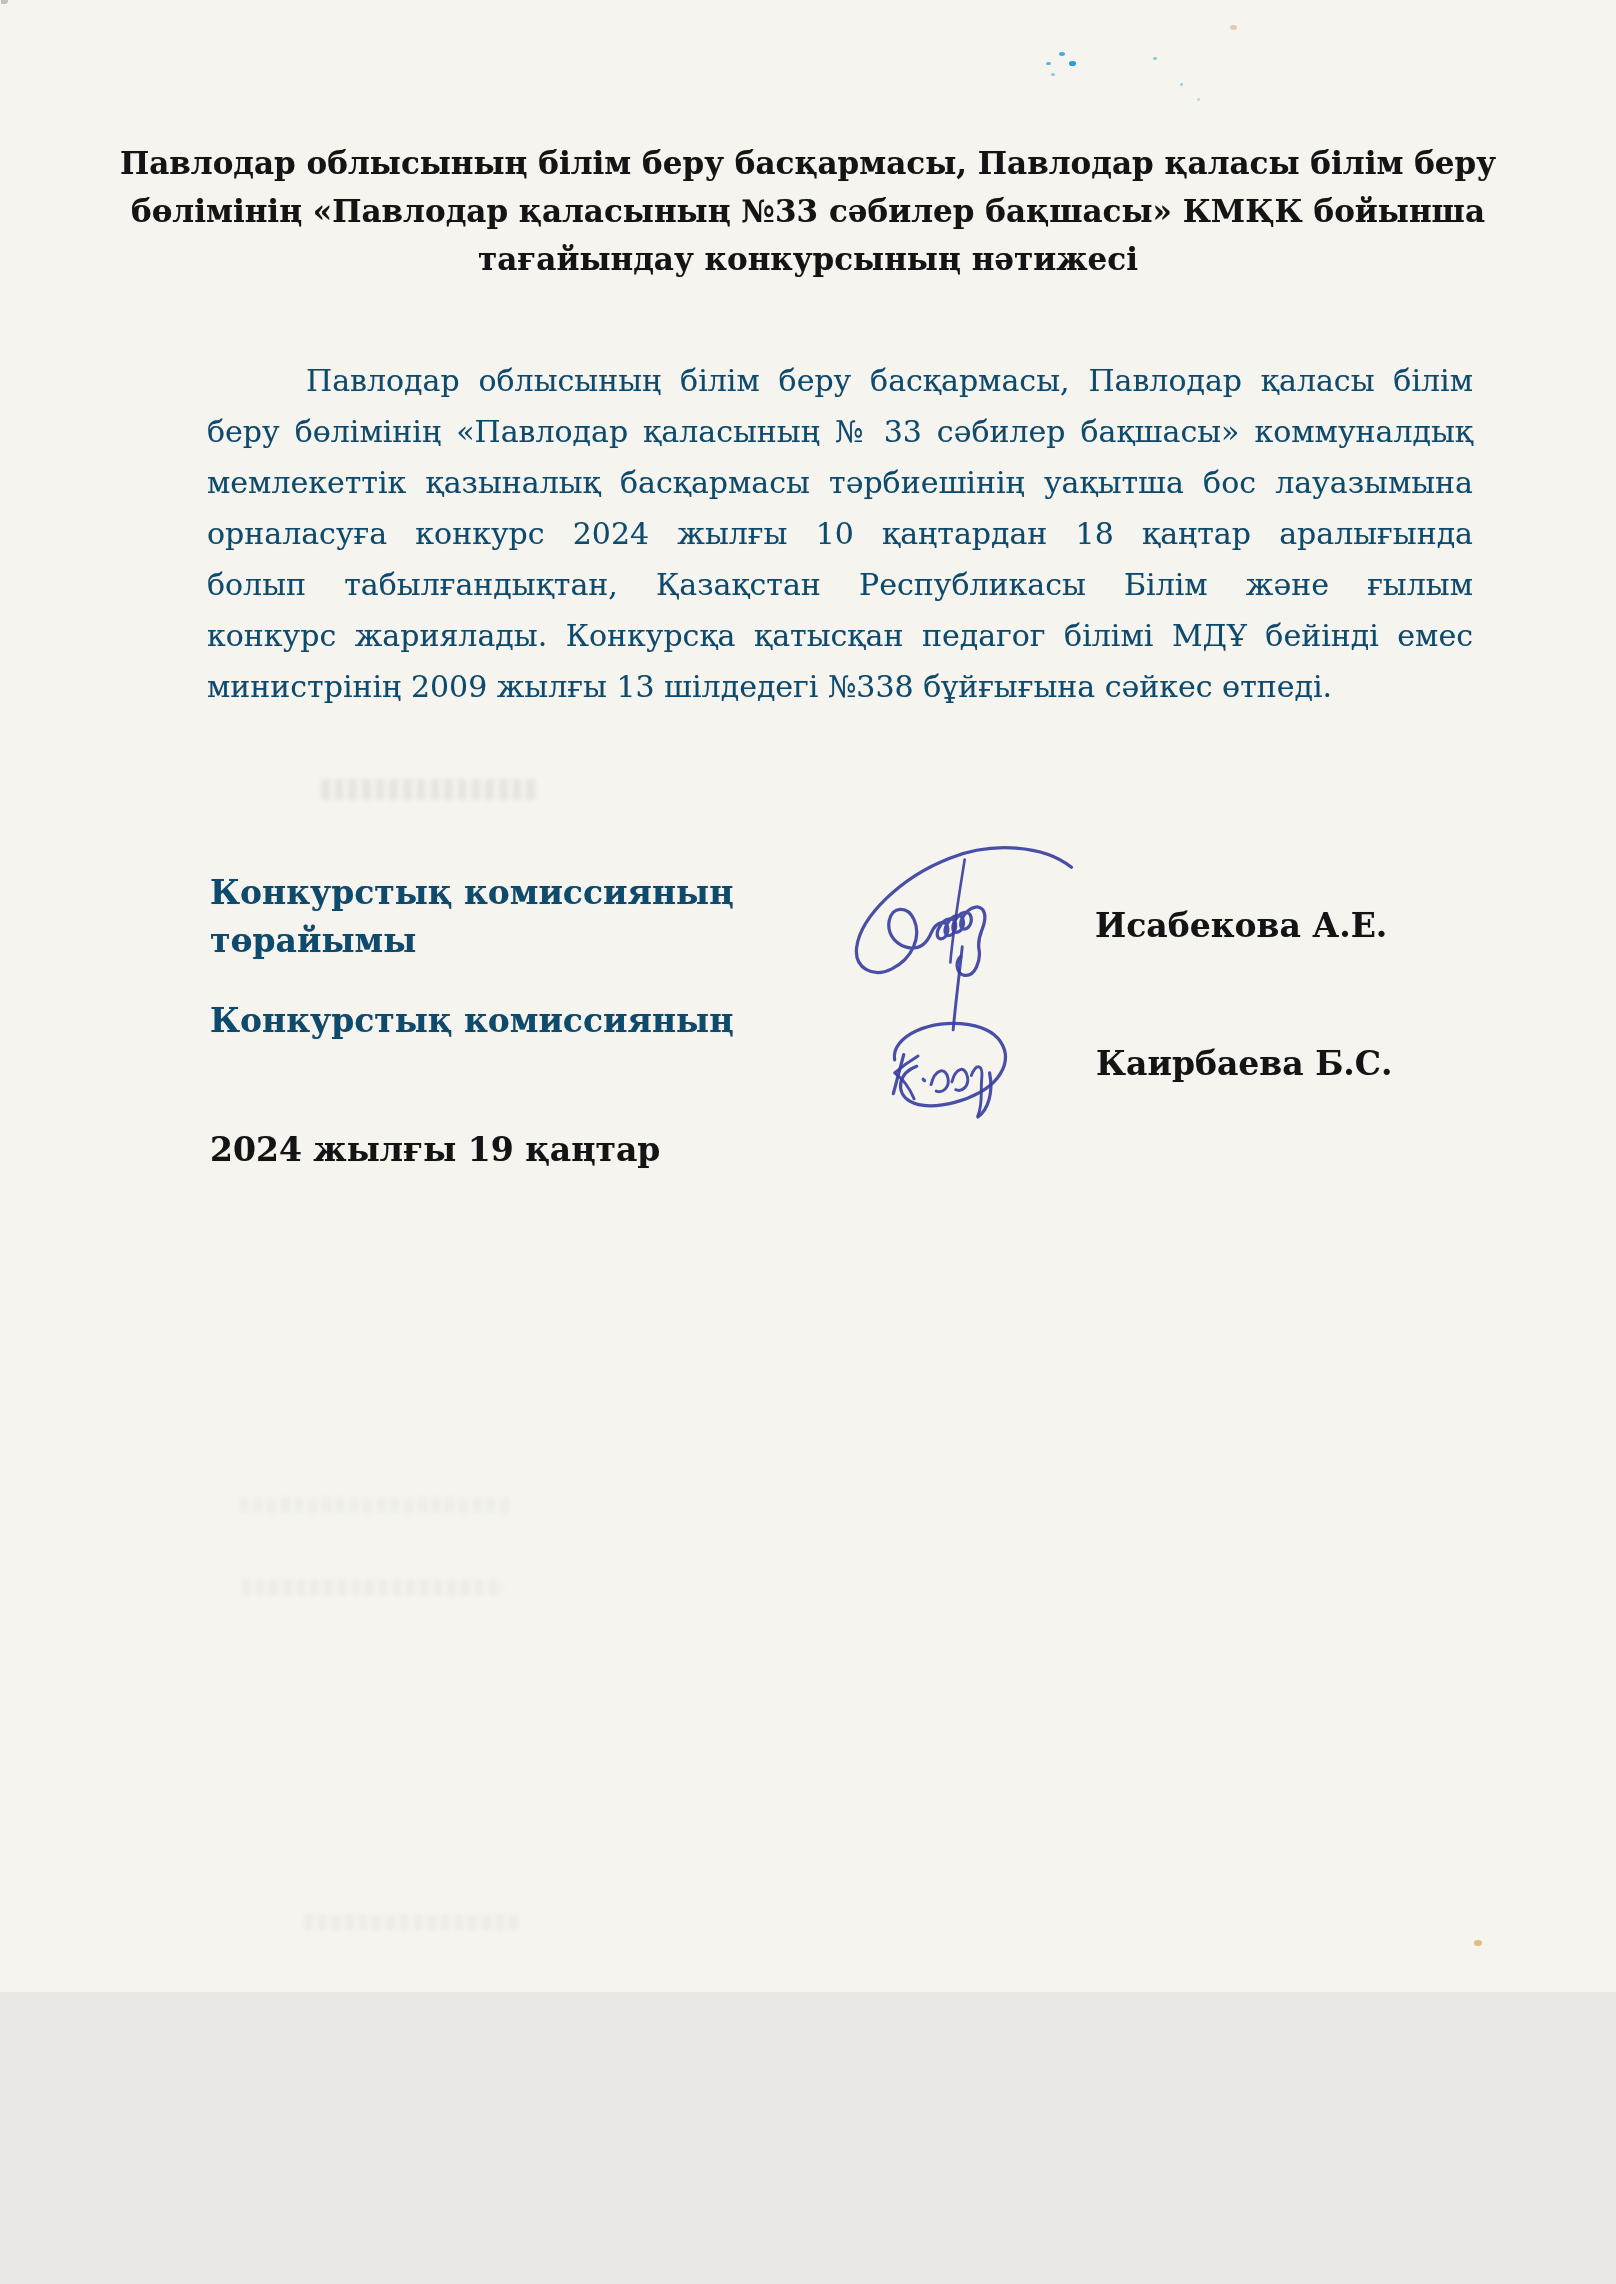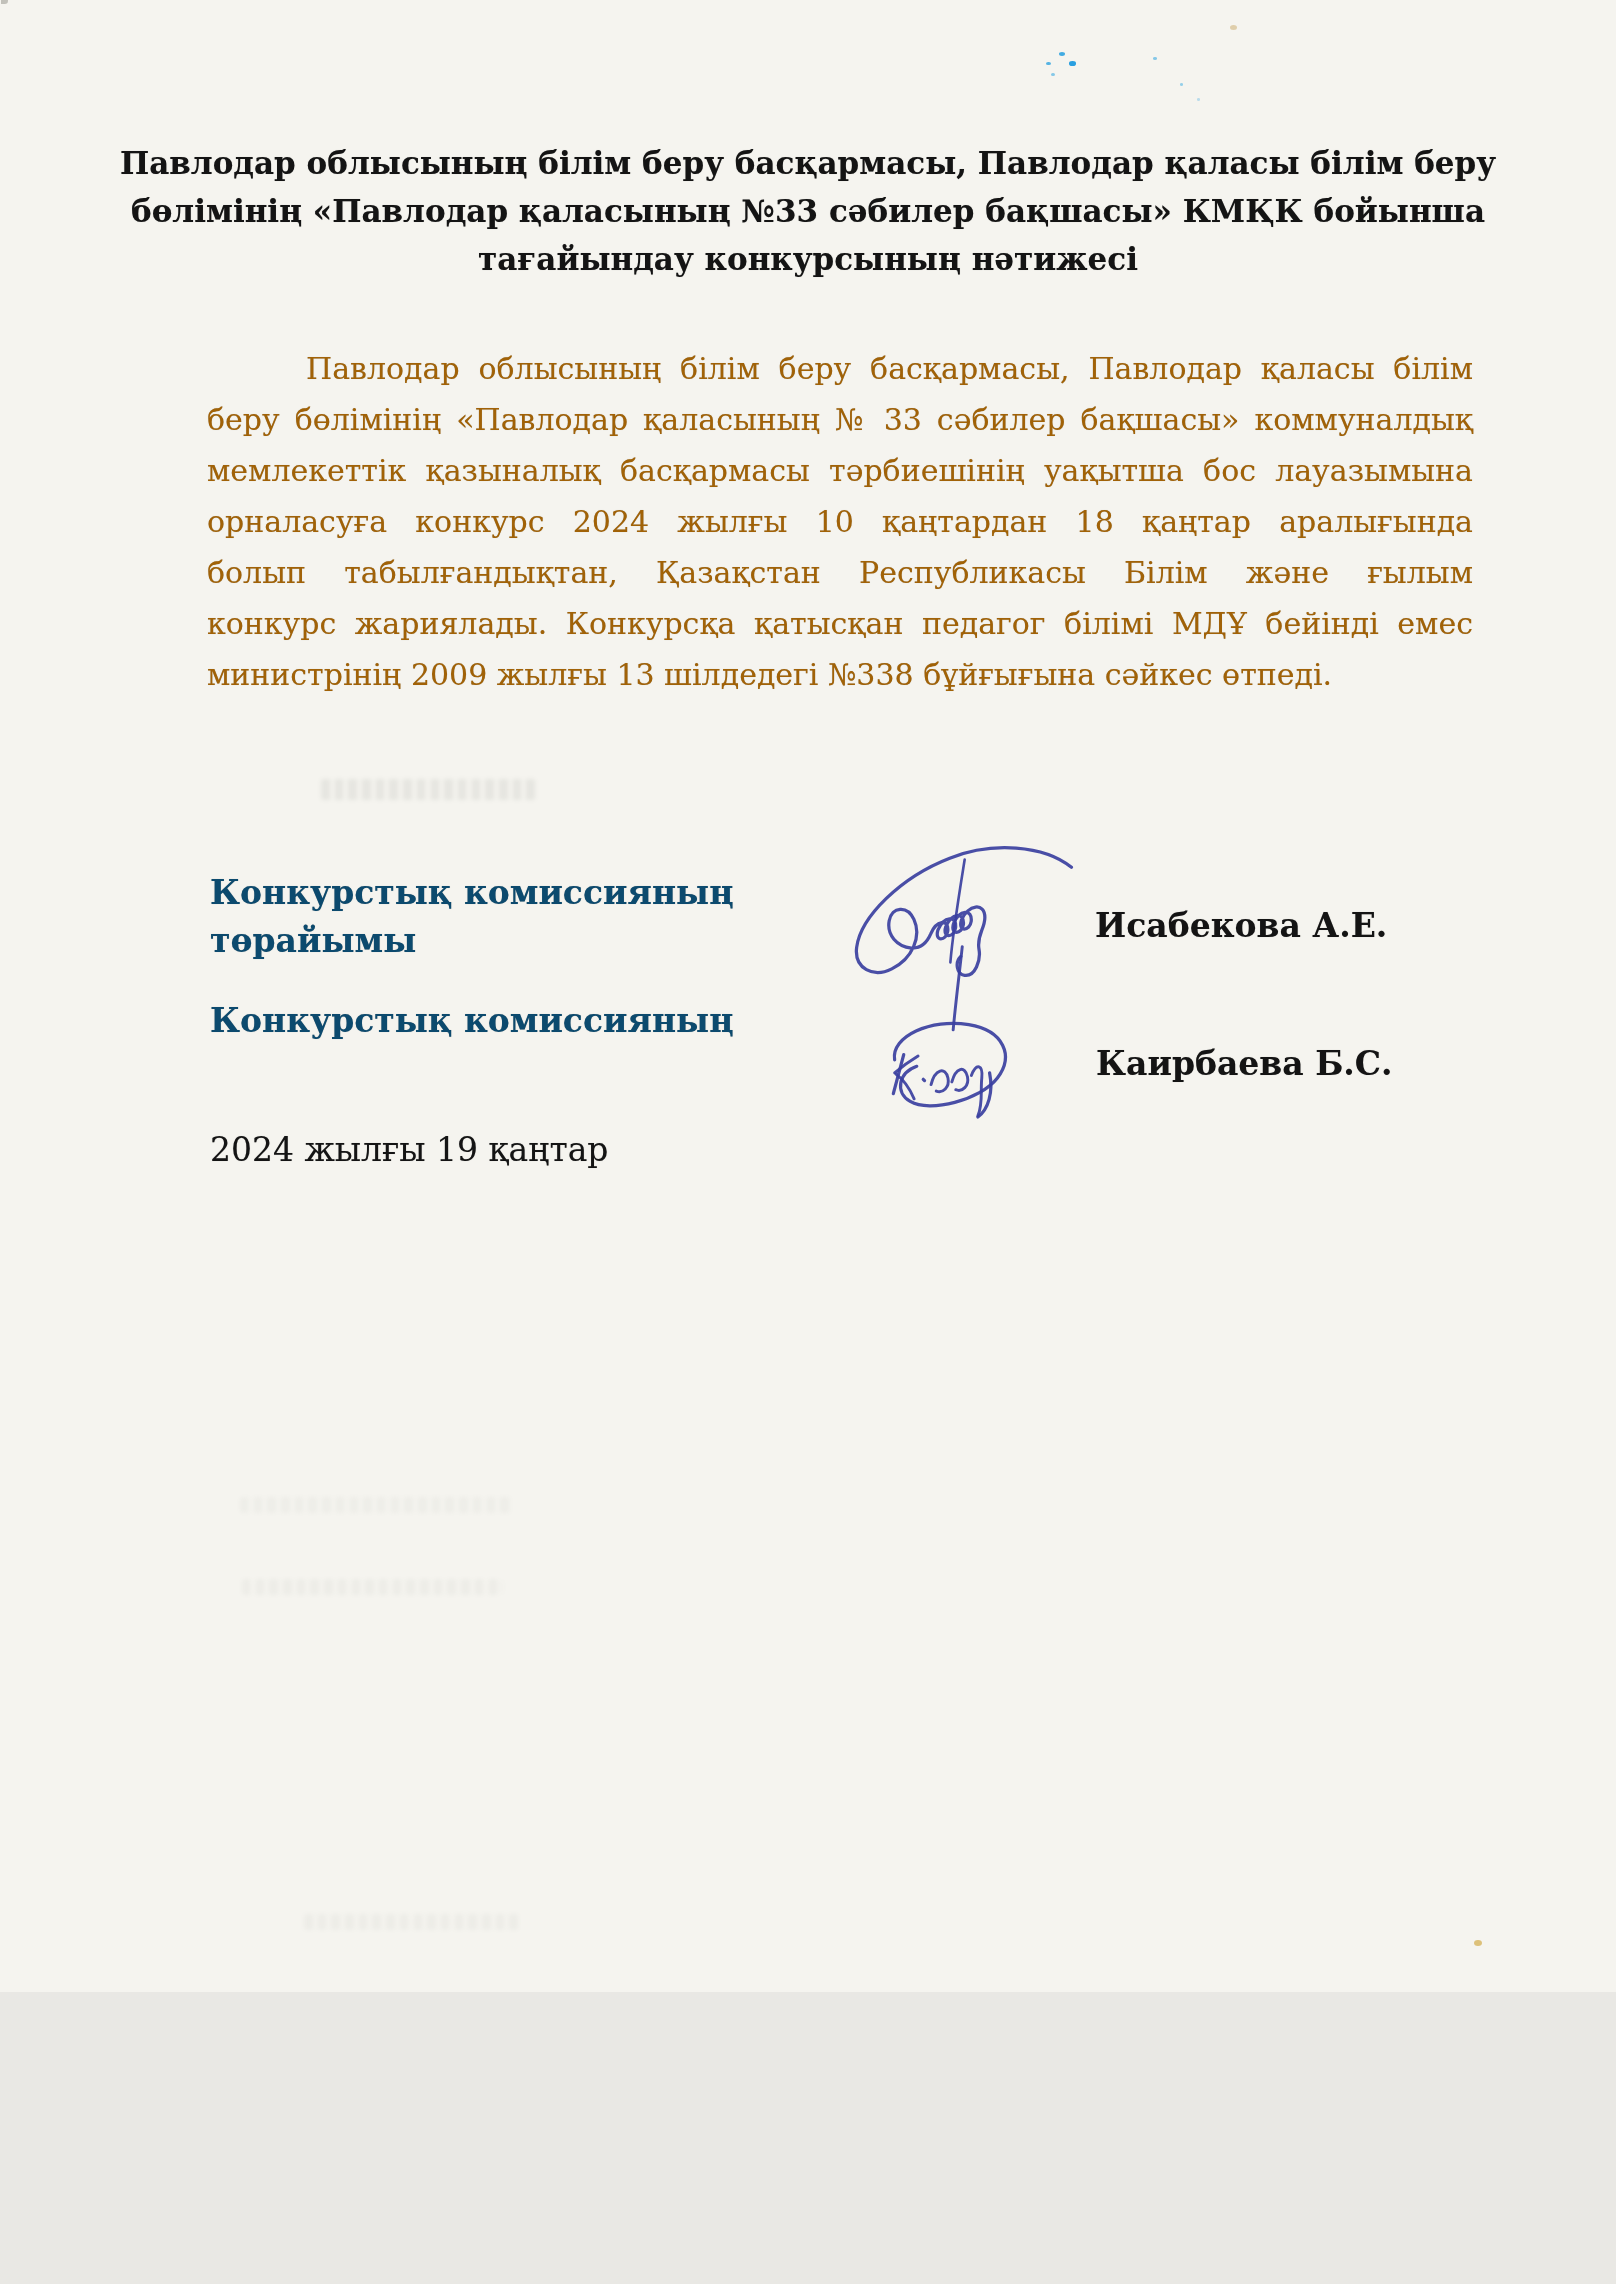--- a/index.html
+++ b/index.html
@@ -22,25 +22,25 @@
     font-size: 31px;
     line-height: 48px;
     color: #141414;
     text-shadow: 0 0 0.7px rgba(30,30,30,0.35);
   }
   .title-line { white-space: nowrap; }
 
   
   .body-block {
     position: absolute;
-    left: 207px; top: 343px;
+    left: 207px; top: 355px;
     width: 1266px;
     font-size: 30px;
     line-height: 51px;
-    color: #a16207;
+    color: #0c4a6e;
     text-shadow: 0 0 0.7px rgba(30,30,30,0.28);
   }
   .body-line { text-align: justify; text-align-last: justify; }
   .body-line.first { text-indent: 99px; }
   .body-line.last { text-align-last: left; }
 
   
   .role-label {
     position: absolute;
     font-weight: bold;
@@ -57,21 +57,21 @@
     font-size: 33px;
     color: #141414;
     white-space: nowrap;
     text-shadow: 0 0 0.7px rgba(30,30,30,0.35);
   }
   .name-1 { left: 1095px; top: 906px; }
   .name-2 { left: 1096px; top: 1044px; }
   .doc-date {
     position: absolute;
     left: 210px; top: 1130px;
-    font-weight: normal;
+    font-weight: bold;
     font-size: 33px;
     white-space: nowrap;
     color: #141414;
     text-shadow: 0 0 0.7px rgba(30,30,30,0.35);
   }
 
   .sig-svg { position: absolute; }
   .sig-1 { left: 829px; top: 840px; width: 287px; height: 151px; }
   .sig-2 { left: 853px; top: 945px; width: 173px; height: 175px; }
   .sig-svg path { fill: none; stroke: #3a3f9f; stroke-linecap: round; stroke-linejoin: round; opacity: 0.92; }

